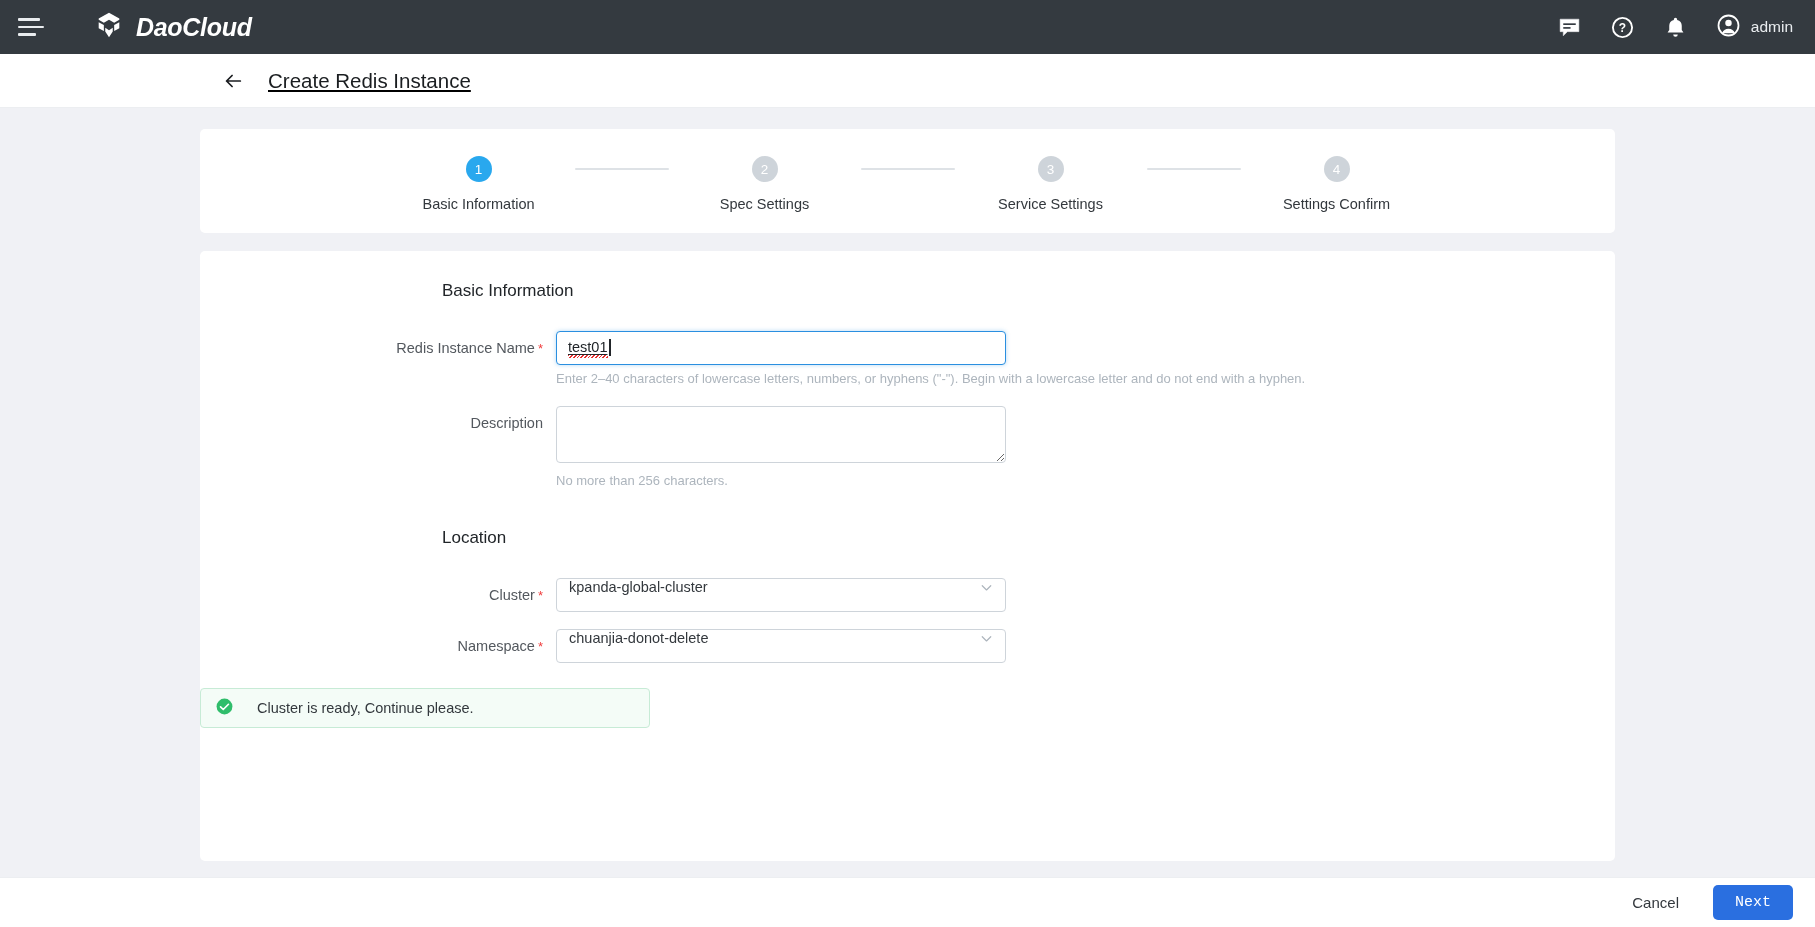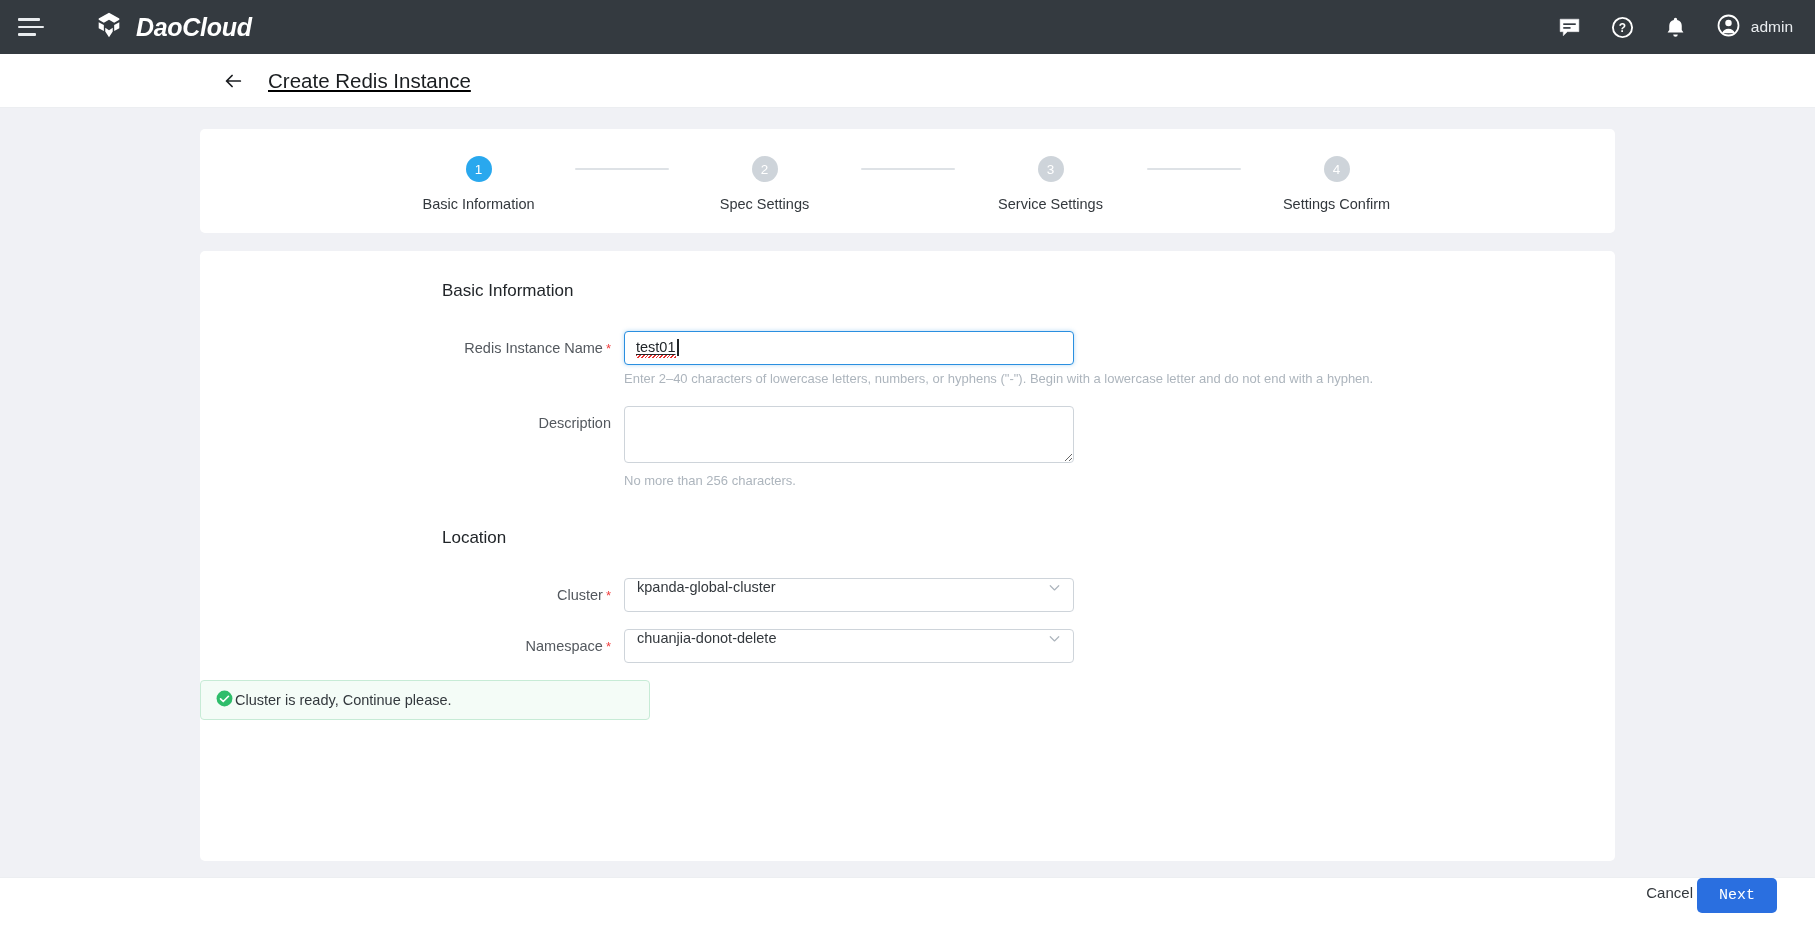--- a/index.html
+++ b/index.html
@@ -114,21 +114,21 @@
 
   
   .section-title {
     font-size: 17px; color: #212529;
     margin: 0 0 30px 242px;
   }
   .section-title.loc { margin-top: 40px; }
 
   .frow { display: flex; align-items: flex-start; margin-bottom: 6px; }
   .flabel {
-    width: 424px;
+    width: 356px;
     text-align: right;
     padding-right: 13px;
     font-size: 14.5px;
     color: #53585e;
     line-height: 34px;
     white-space: nowrap;
     overflow: hidden;
   }
   .req { color: #f03e3e; font-size: 13px; margin-left: 3px; }
   .fctrl { width: 450px; }
@@ -201,35 +201,37 @@
   }
   .select .chev { margin-left: auto; display:flex; align-items:center; }
 
   .banner {
     width: 450px; height: 40px;
     border: 1px solid #c7ebd6;
     background: #f4fcf7;
     border-radius: 4px;
     display: flex; align-items: center;
     padding-left: 14px;
-    gap: 1px;
+    gap: 23px;
+    margin-top: 8px;
   }
   .banner-text { font-size: 14.5px; color: #33383d; }
 
   .spacer-48 { height: 14px; }
   .spacer-28 { height: 10px; }
 
   
   .footer {
     height: 50px;
     background: #ffffff;
     display: flex;
-    align-items: flex-start;
+    align-items: center;
     justify-content: flex-end;
-    padding-right: 38px;
+    padding-right: 22px;
+    gap: 30px;
     border-top: 1px solid #eceef1;
   }
   .btn-cancel {
     background: none; border: none;
     font-family: "Liberation Sans", sans-serif;
     font-size: 15px; color: #33383d;
     cursor: pointer;
     padding: 6px 4px;
   }
   .btn-next {

